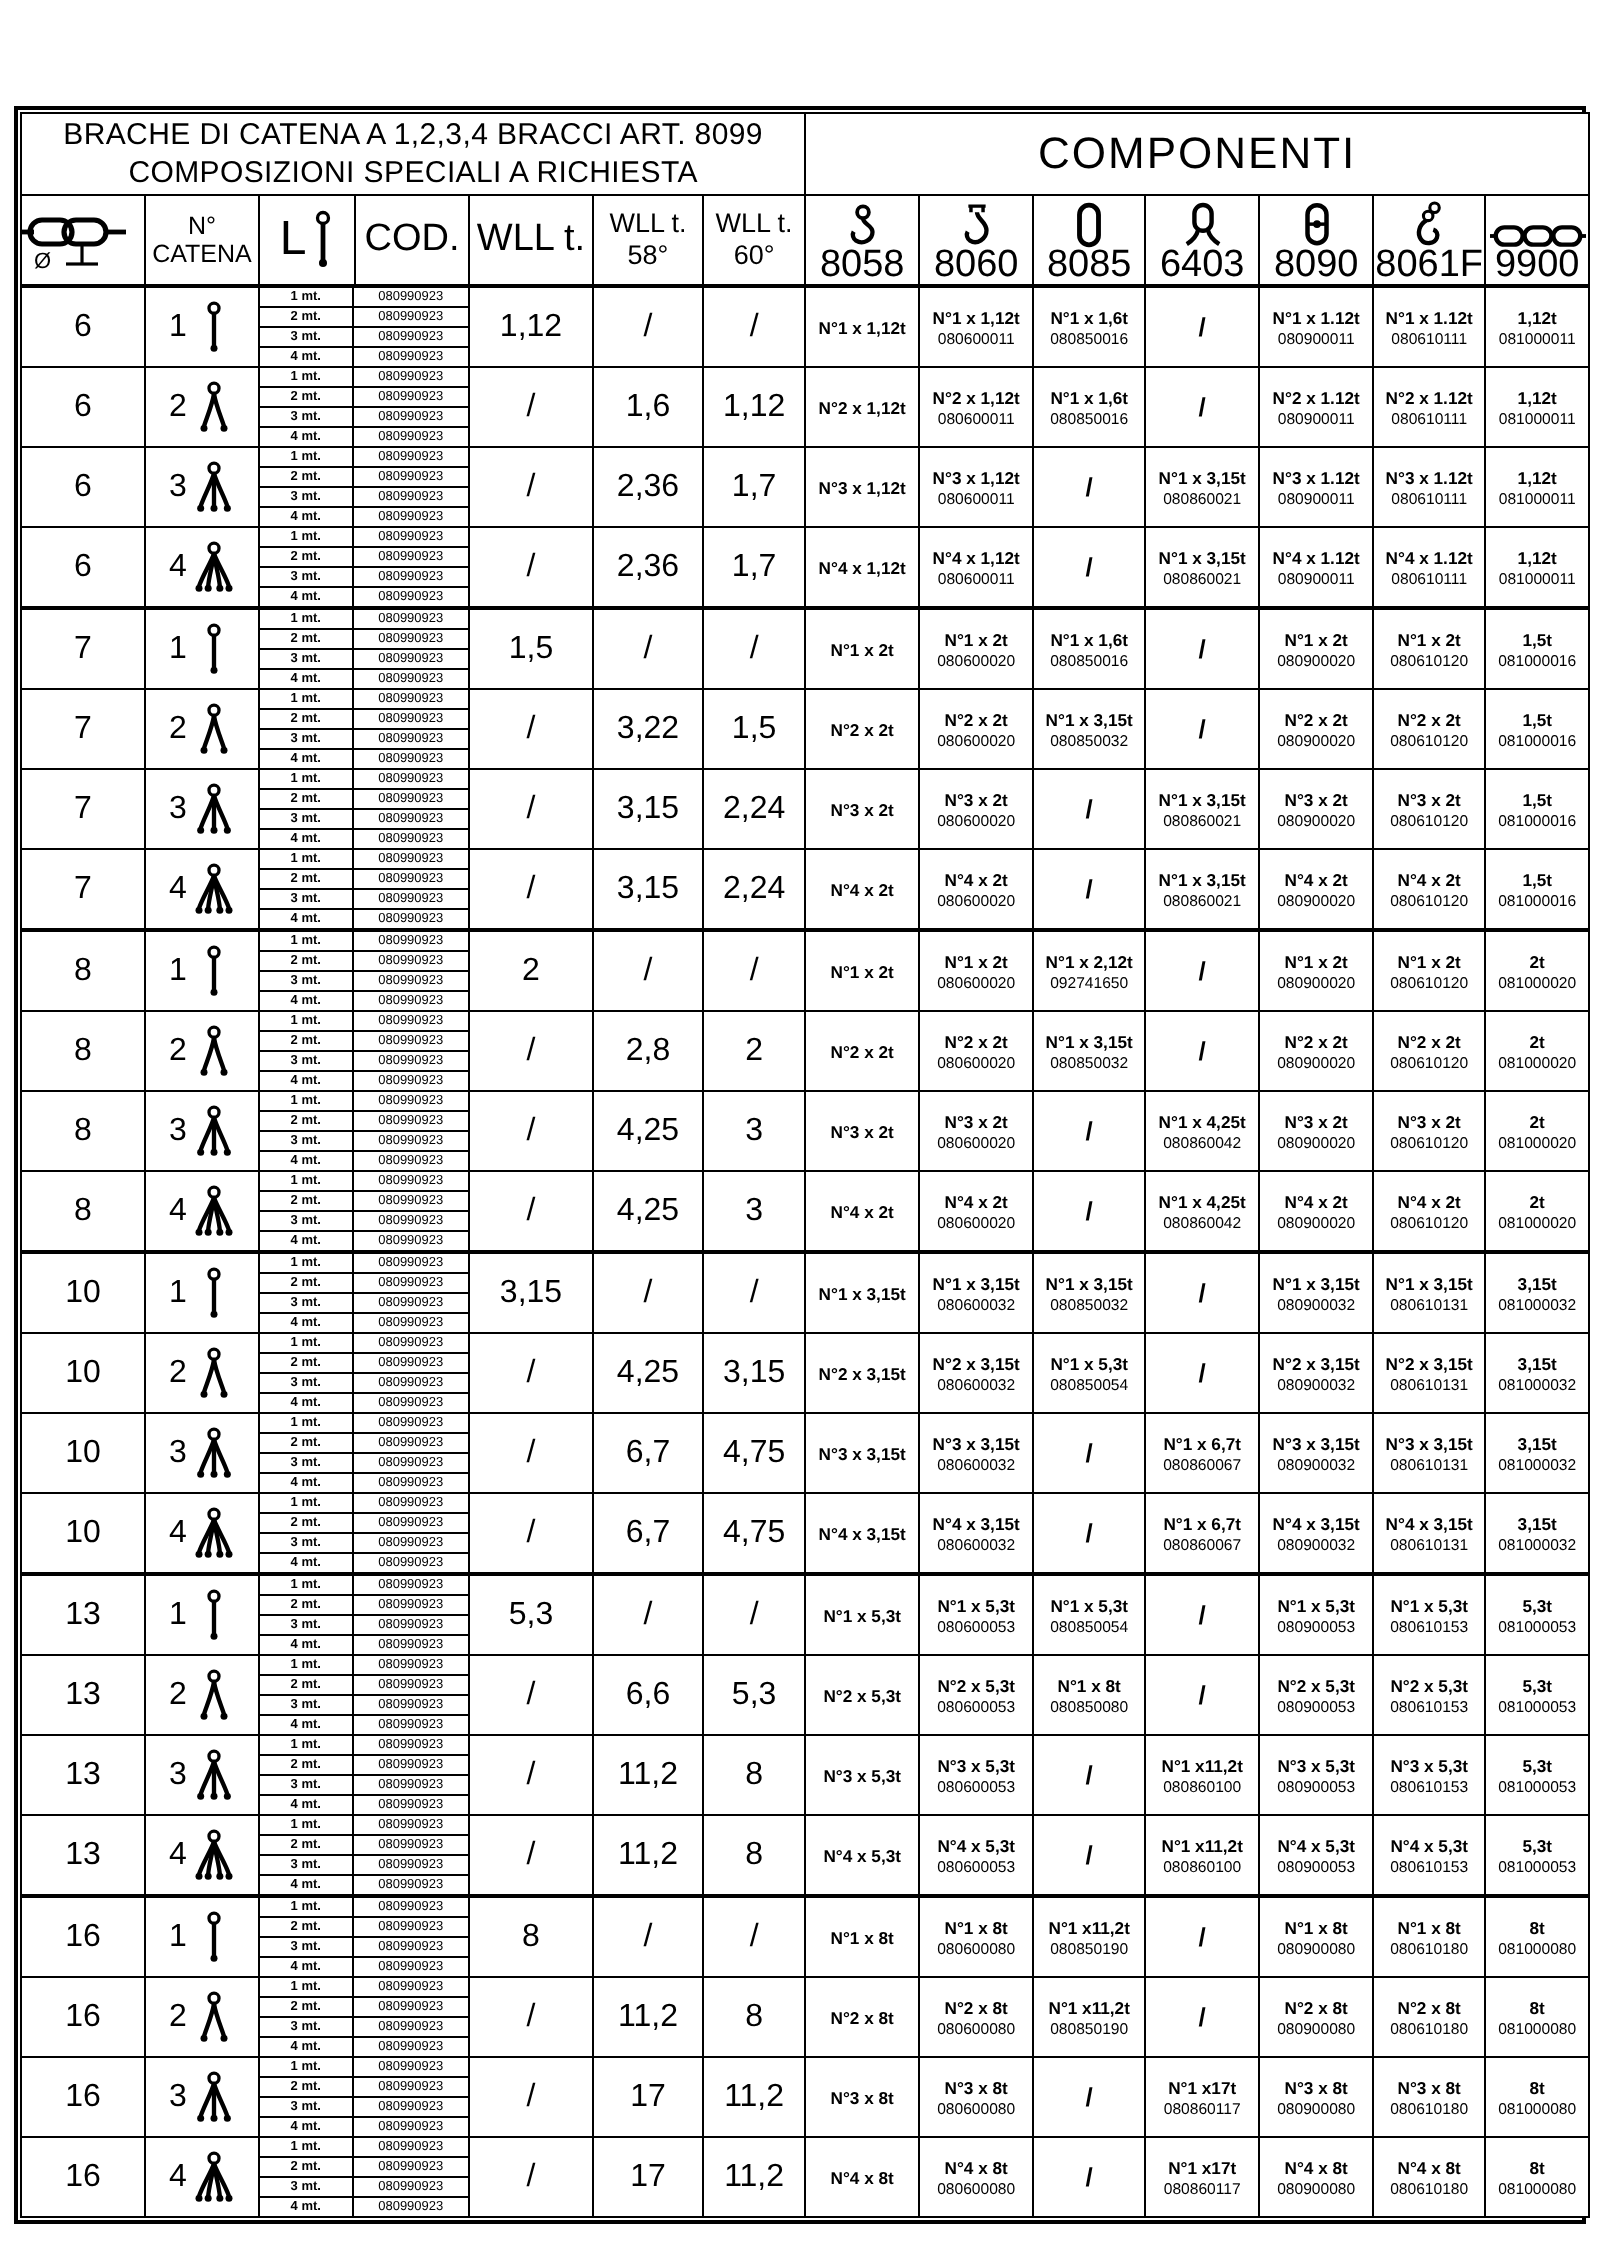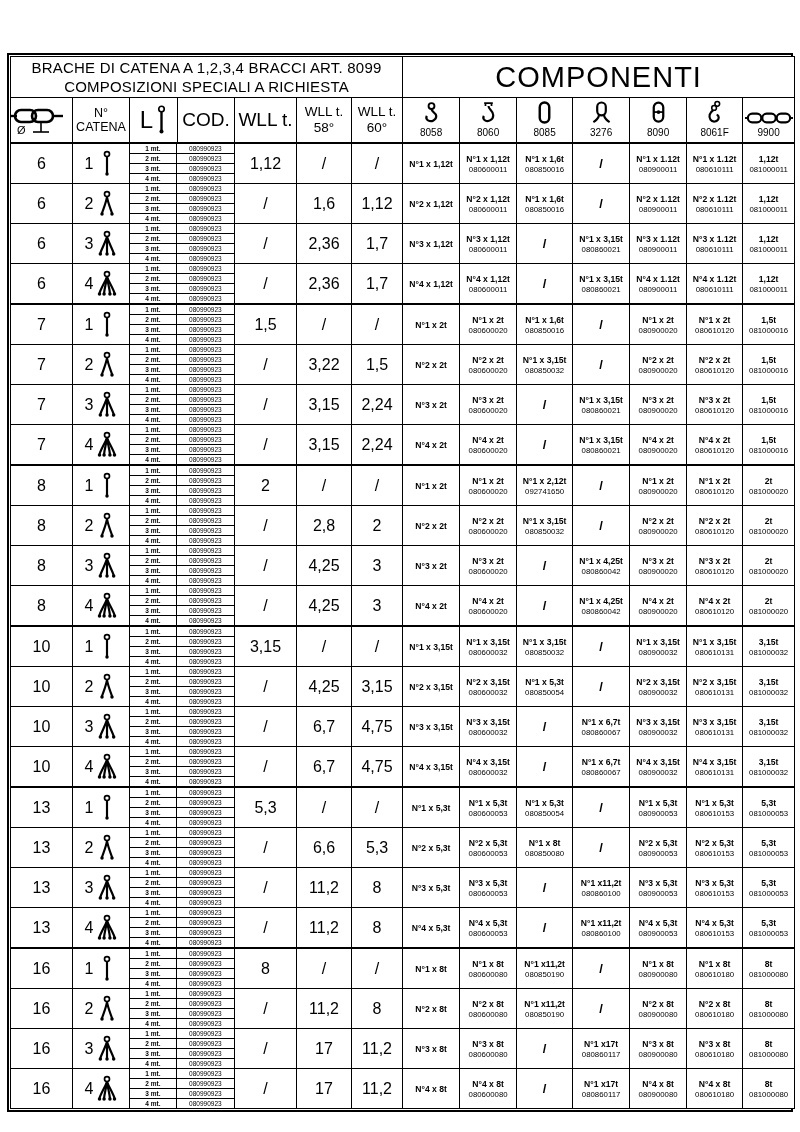--- a/index.html
+++ b/index.html
@@ -4,28 +4,28 @@
 <style>
   html,body{margin:0;padding:0;background:#fff;}
   body{width:800px;height:1132px;font-family:"Liberation Sans",sans-serif;color:#000;-webkit-font-smoothing:antialiased;}
   .page{padding:53px 7px 0 7px;}
   .frame{border:2px solid #000;padding:1px;background:#fff;}
   table.main{border-collapse:collapse;width:100%;table-layout:fixed;}
   table.main th,table.main td{border:1px solid #000;padding:0;text-align:center;vertical-align:middle;overflow:hidden;background:#fff;}
   
   .title-cell{text-align:left;padding:2px 5px;height:40px;}
   .title-cell div{font-size:15px;line-height:19px;font-weight:normal;letter-spacing:.2px;white-space:nowrap;}
-  .componenti-cell{font-size:29px;font-weight:normal;letter-spacing:1px;}
+  .componenti-cell{font-size:22px;font-weight:normal;letter-spacing:1px;}
   tr.colhead th{height:44px;font-weight:normal;}
   .bracci-head div{font-size:12.5px;line-height:14px;}
   .l-head{display:flex;align-items:center;justify-content:center;gap:3px;}
   .l-head .L{font-size:24px;font-weight:normal;}
   .cod-head,.wll-head{font-size:19px;}
   .wll2-head div{font-size:13.5px;line-height:16px;}
-  .chead .cid{font-size:10px;line-height:15px;}
+  .chead .cid{font-size:19px;line-height:15px;}
   .chead .cicon{height:25px;display:flex;align-items:flex-end;justify-content:center;}
   
   tr.data-row td{height:39px;}
   tr.group-start td{border-top:2px solid #000;}
   td.dia{font-size:16px;}
   td.bracci{vertical-align:middle;}
   td.bracci .wrap{display:flex;align-items:center;justify-content:center;gap:4px;}
   td.bracci .bnum{font-size:16px;}
   td.lcod{padding:0;}
   table.mini{width:100%;height:39px;border-collapse:collapse;table-layout:fixed;}
@@ -139,21 +139,21 @@
               <div class="cid">8085</div>
             </th>
             <th class="chead">
               <div class="cicon">
                 <svg width="21" height="24" viewBox="0 0 22 24">
                   <rect x="6.5" y="1" width="9" height="13.5" rx="4.5" fill="none" stroke="#000" stroke-width="2.3"></rect>
                   <path d="M8.5 14 C7.5 18 5 20 2.5 21.5" fill="none" stroke="#000" stroke-width="2.3"></path>
                   <path d="M13.5 14 C14.5 18 17 20 19.5 21.5" fill="none" stroke="#000" stroke-width="2.3"></path>
                 </svg>
               </div>
-              <div class="cid">3276</div>
+              <div class="cid">6403</div>
             </th>
             <th class="chead">
               <div class="cicon">
                 <svg width="19" height="25" viewBox="0 0 22 26">
                   <rect x="5.5" y="1.5" width="11" height="22" rx="5.5" fill="none" stroke="#000" stroke-width="2.6"></rect>
                   <line x1="5.5" y1="12.5" x2="16.5" y2="12.5" stroke="#000" stroke-width="2"></line>
                   <circle cx="11" cy="12.5" r="2.2" fill="#000"></circle>
                 </svg>
               </div>
               <div class="cid">8090</div>

